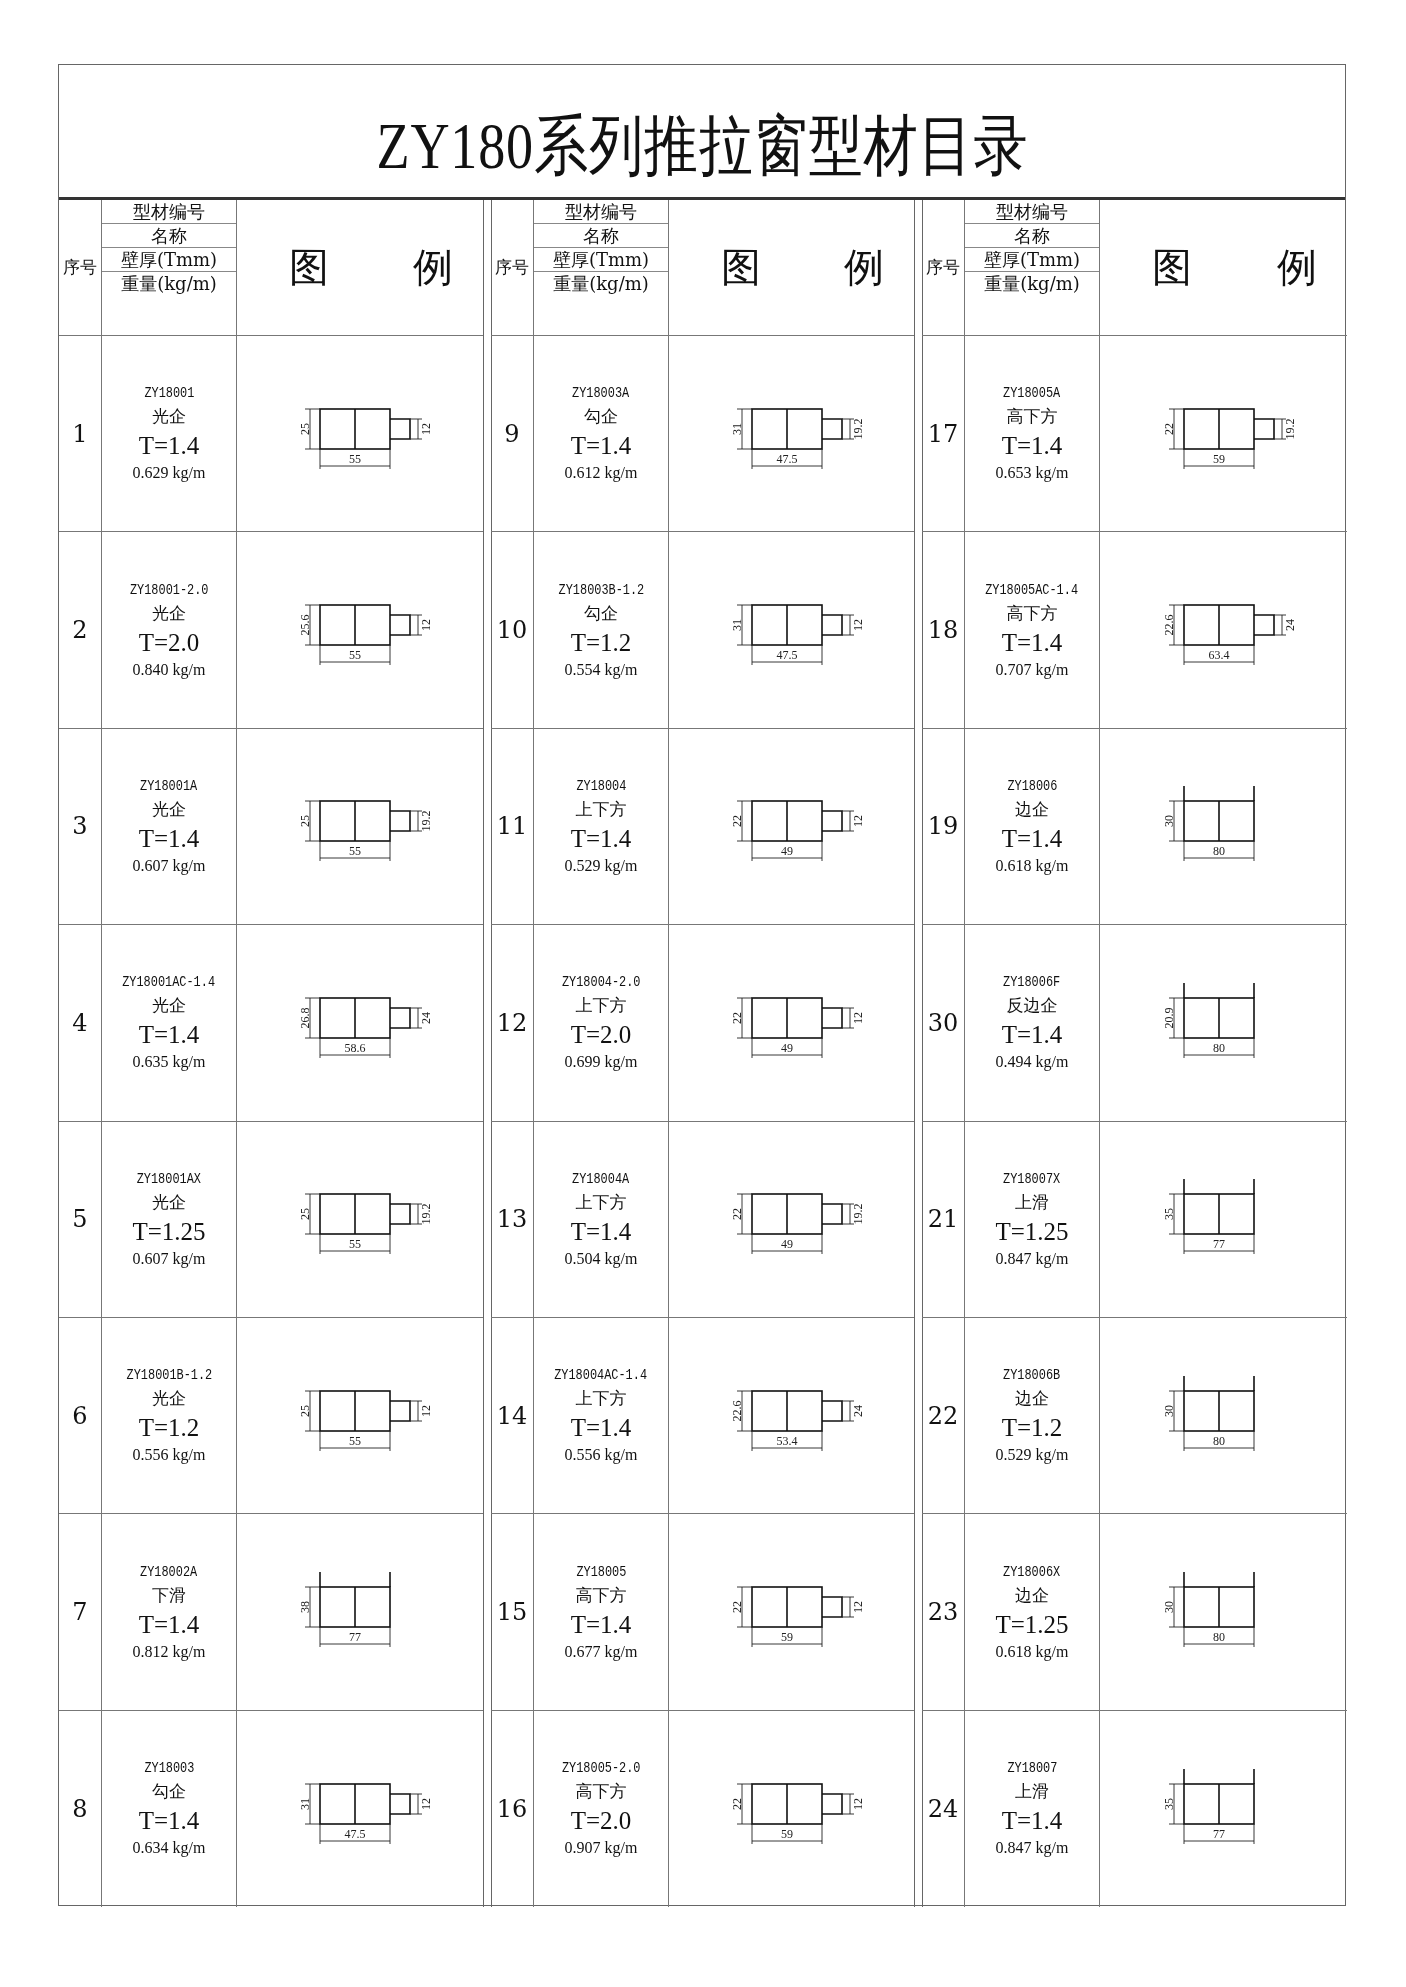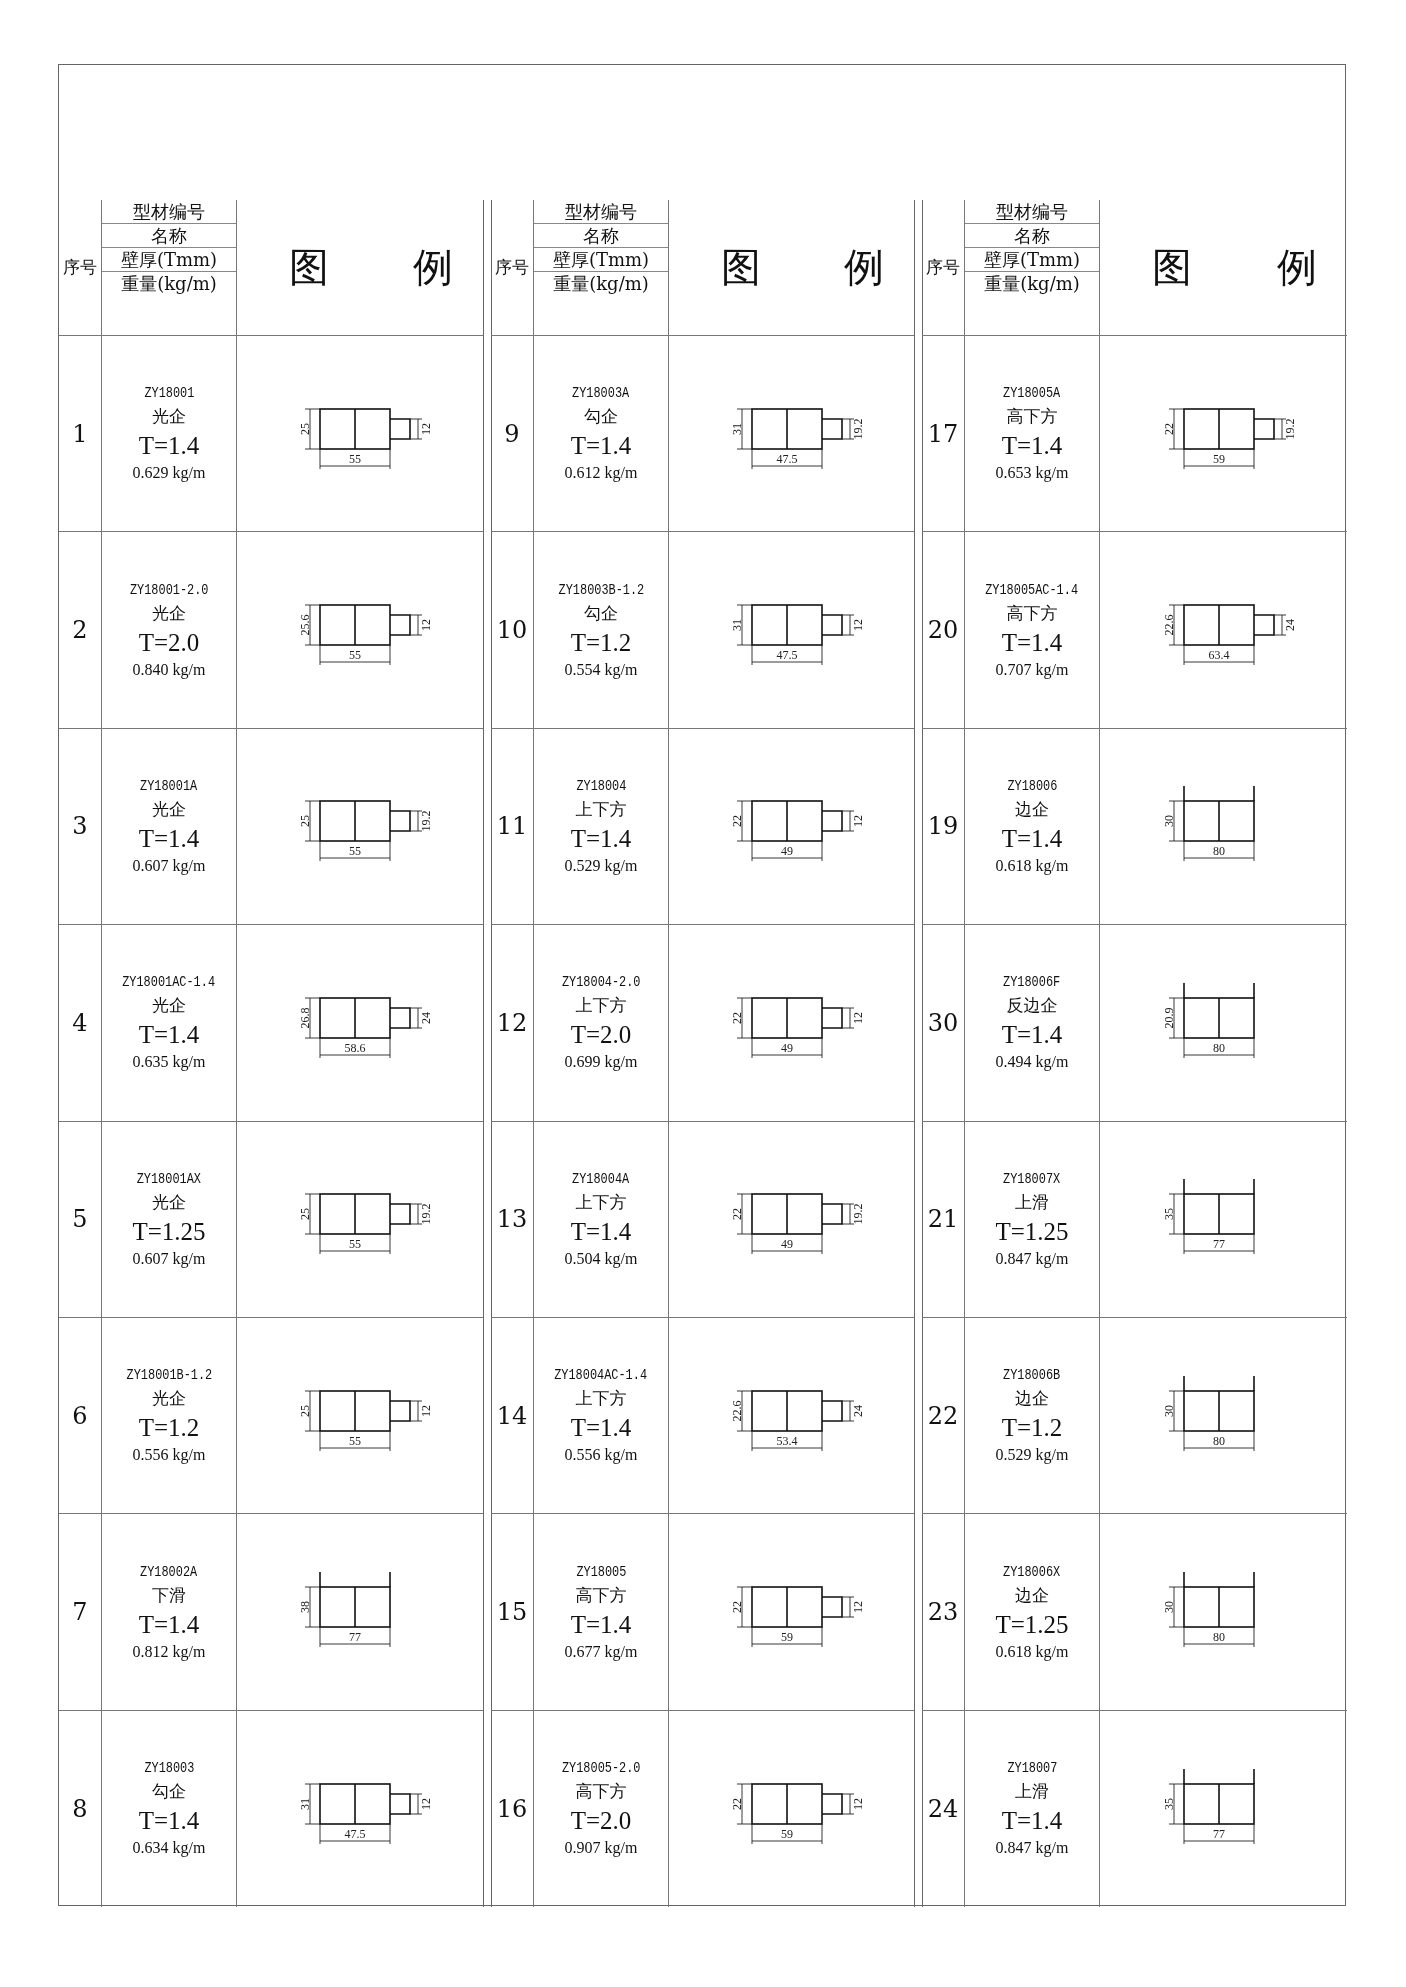--- a/index.html
+++ b/index.html
@@ -24,20 +24,23 @@
   .row .info .thk{font-size:25px;font-family:"Liberation Serif",serif;}
   .row .info .wt{font-size:16px;font-family:"Liberation Serif",serif;white-space:nowrap;}
   .row .fig{position:absolute;left:178px;right:0;top:0;height:100%;display:flex;align-items:center;justify-content:center;}
   .row .fig svg{width:200px;height:120px;}
   .dimtxt{font-family:"Liberation Serif",serif;font-size:12px;fill:#222;}
 </style>
 </head>
 <body>
 
 <div id="sheet">
+  <div id="title-band">
+    <div id="title">ZY180系列推拉窗型材目录</div>
+  </div>
 <div class="section" style="left: 0px; width: 424px;">
       <div class="hdr">
         <div class="seq">序号</div>
         <div class="labels">
           <div>型材编号</div>
           <div>名称</div>
           <div>壁厚(Tmm)</div>
           <div>重量(kg/m)</div>
         </div>
         <div class="fig">
@@ -619,21 +622,21 @@
                 <line x1="150" y1="65" x2="162" y2="65"></line>
                 <line x1="158" y1="45" x2="158" y2="65"></line>
               </g>
               <text class="dimtxt" x="44" y="60" transform="rotate(-90 44 55)" text-anchor="middle">22</text>
               <text class="dimtxt" x="95" y="89" text-anchor="middle">59</text>
               <text class="dimtxt" x="170" y="55" transform="rotate(-90 170 55)" text-anchor="middle">19.2</text>
             </svg>
           </div>
         </div>
         <div class="row" style="top: 196.4px;">
-          <div class="no">20</div>
+          <div class="no">18</div>
           <div class="info">
             <div class="code">ZY18005AC-1.4</div>
             <div class="name">高下方</div>
             <div class="thk">T=1.4</div>
             <div class="wt">0.707 kg/m</div>
           </div>
           <div class="fig">
             <svg viewBox="0 0 200 120">
               <g stroke="#111" fill="none" stroke-width="1.6">
                 <rect x="60" y="35" width="70" height="40"></rect>

